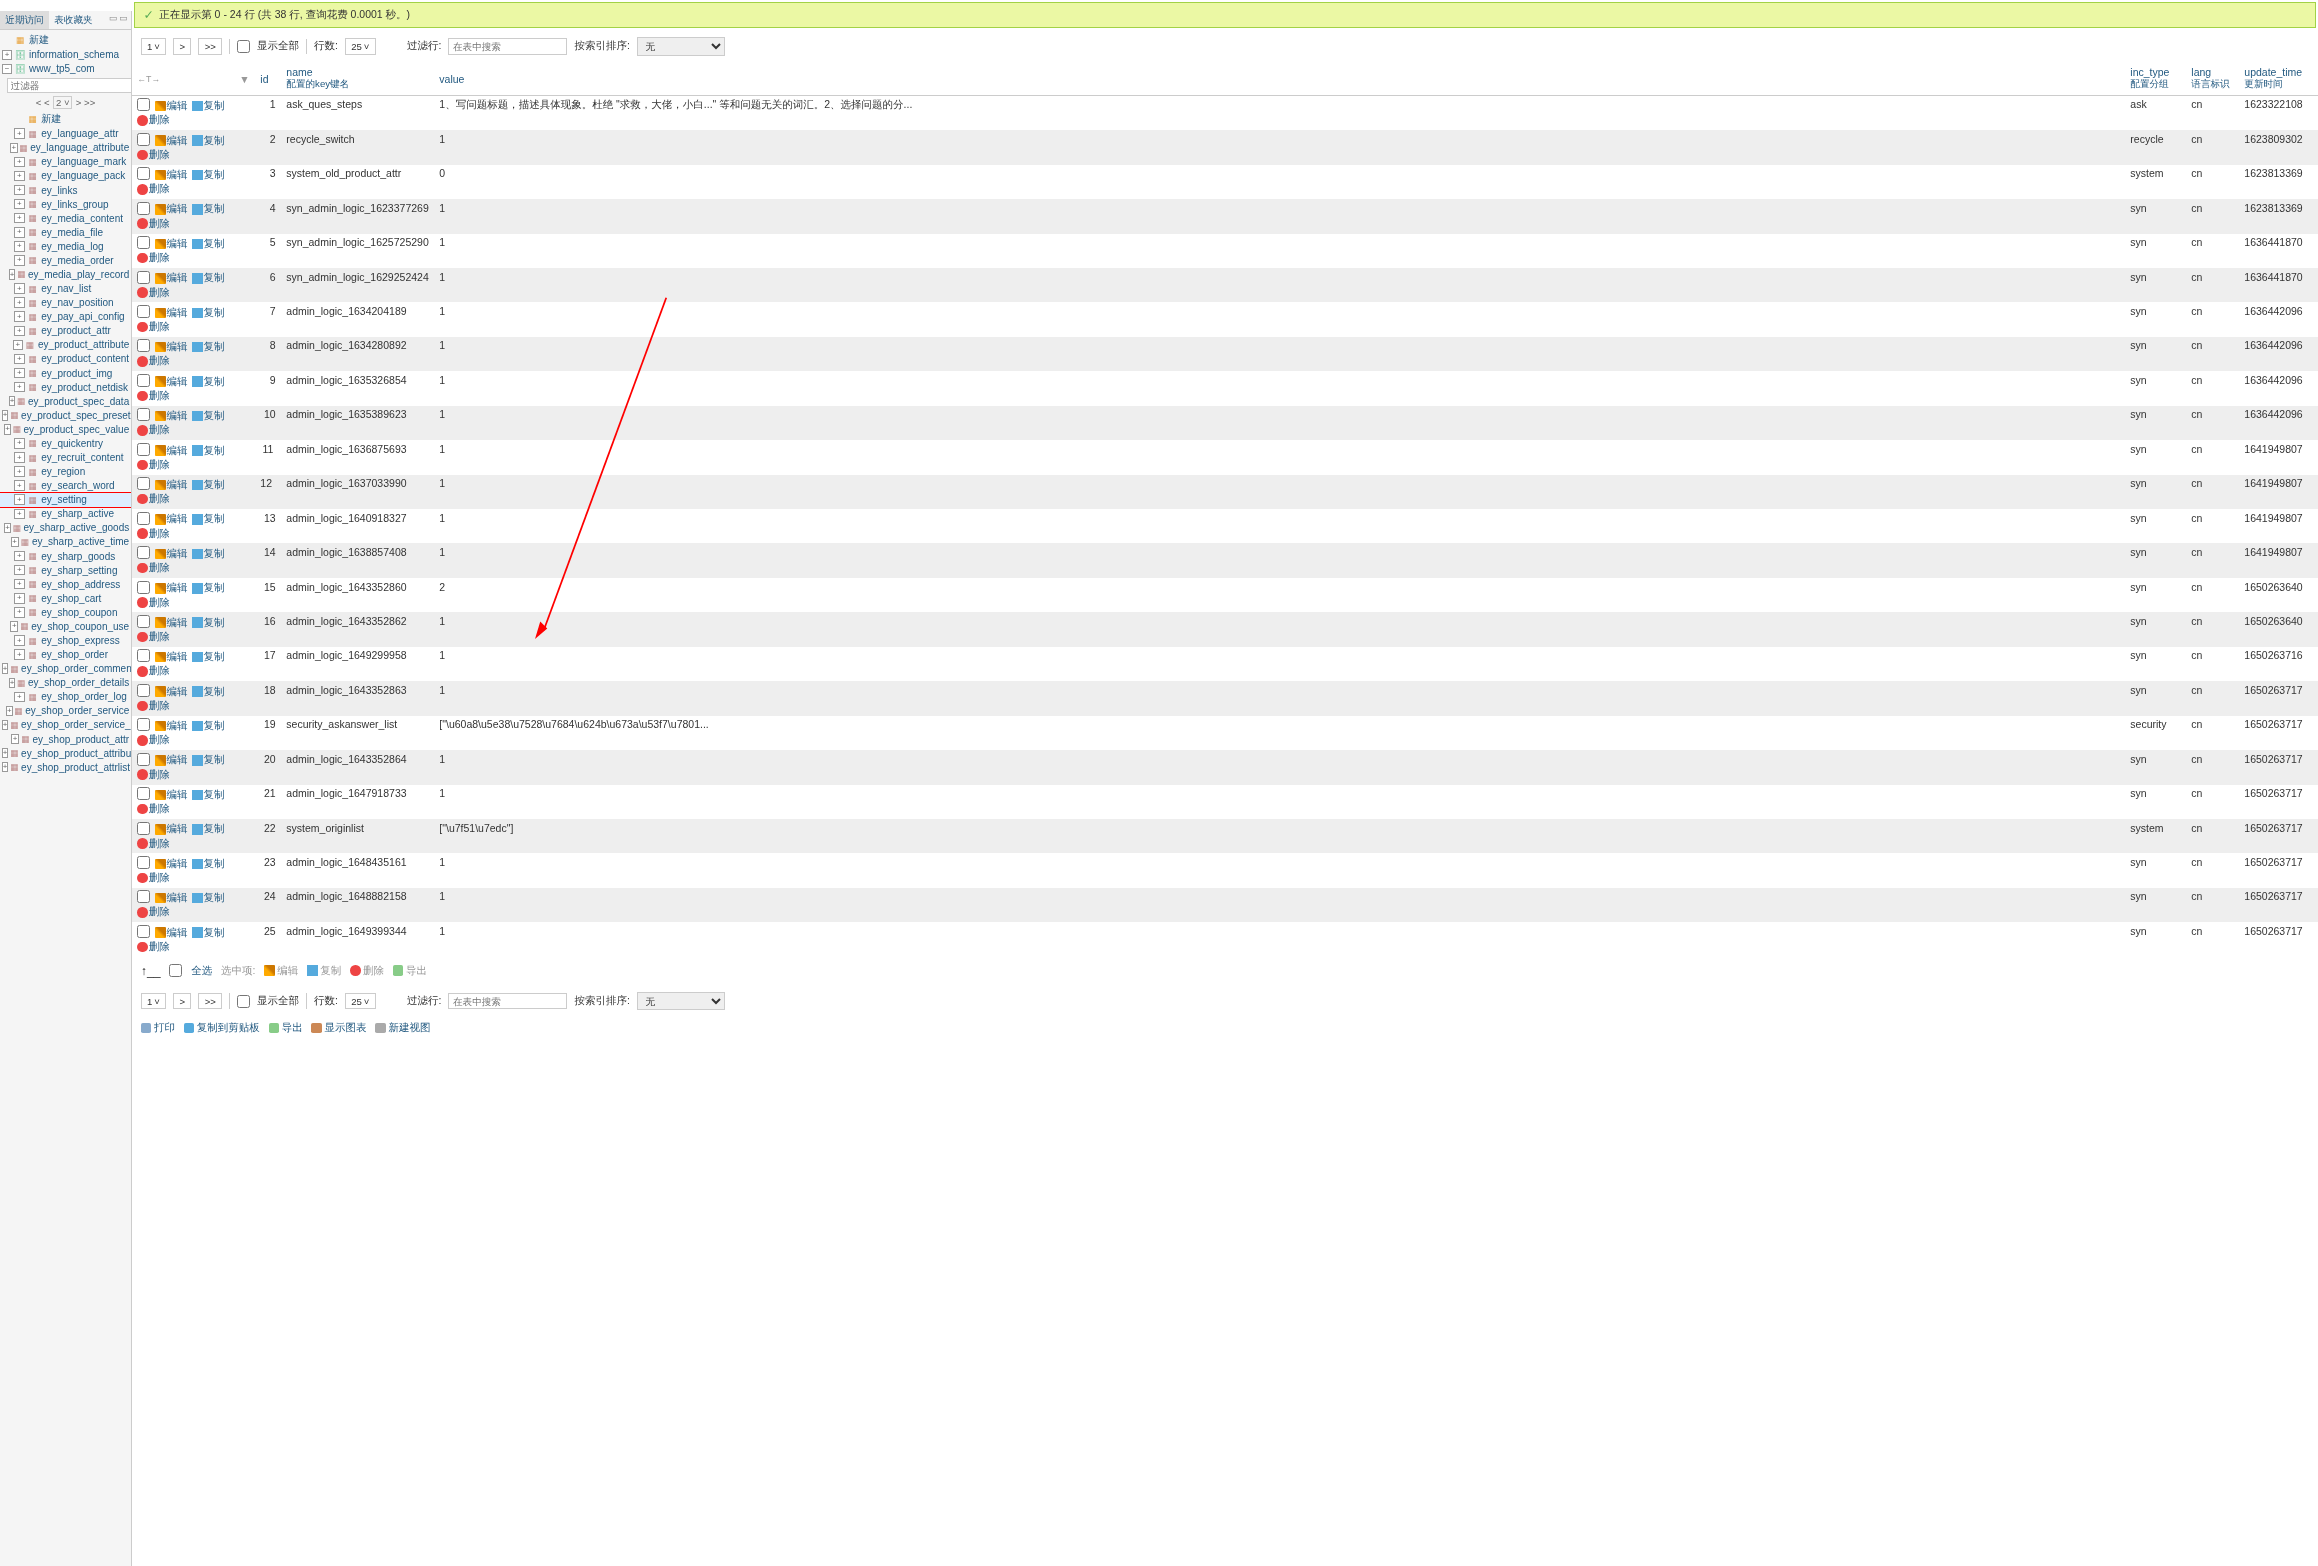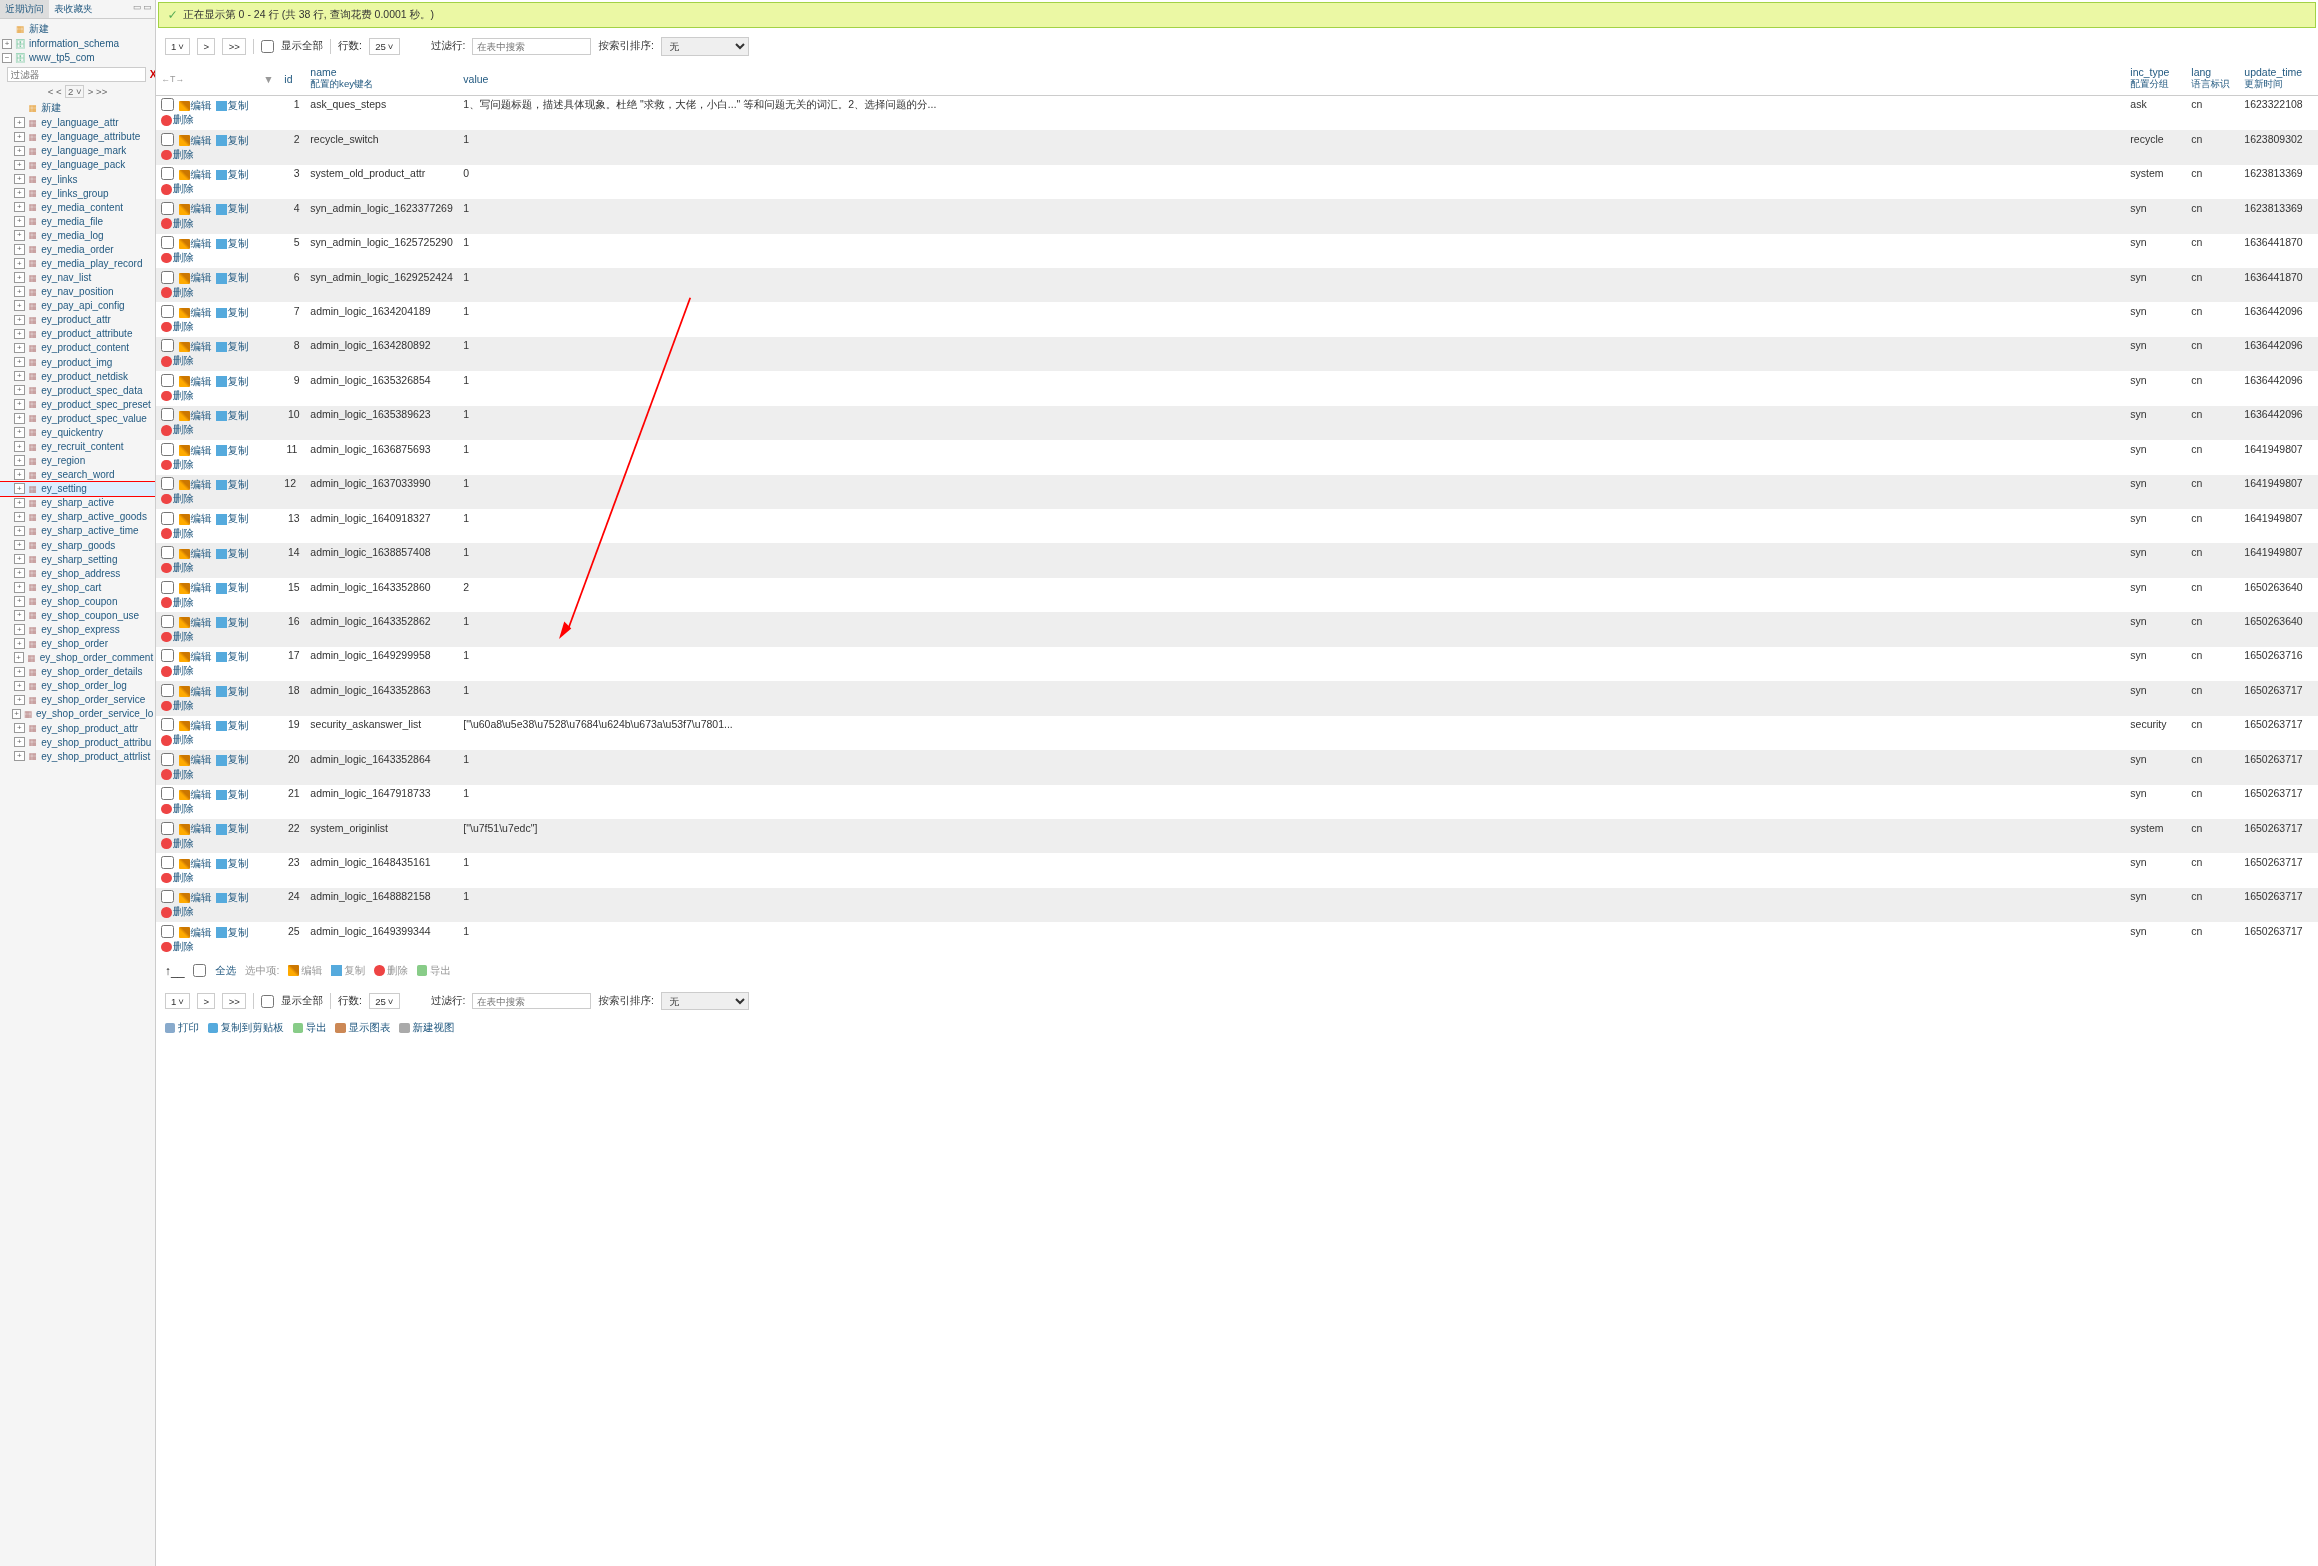--- a/index.html
+++ b/index.html
@@ -1,17 +1,17 @@
 <!DOCTYPE html>
 <html style="font-size:14px"><head>
 <meta charset="utf-8">
 <style>
 * { box-sizing: border-box; margin: 0; padding: 0; }
 body { font-family: "Microsoft YaHei", Arial, sans-serif; font-size: 10.5px; color: #333; background: #fff; display: flex; height: 100vh; overflow: hidden; }
-.sidebar { width: 156px; background: #f5f5f5; border-right: 0.9px solid #ccc; overflow-y: auto; flex-shrink: 0; }
+.sidebar { width: 132px; background: #f5f5f5; border-right: 0.9px solid #ccc; overflow-y: auto; flex-shrink: 0; margin-top: 11px; }
 .sidebar-tabs { display: flex; font-size: 9.6px; border-bottom: 0.9px solid #ccc; }
 .sidebar-tab { padding: 2.6px 5.3px; color: #235a81; cursor: pointer; }
 .sidebar-tab.active { background: #ddd; }
 .sidebar-tab-icons { margin-left: auto; padding: 1.8px 3.5px; display: flex; gap: 1.8px; }
 .tree { padding: 1.8px 0; }
 .tree-item { display: flex; align-items: center; padding: 0.9px 1.8px; cursor: pointer; white-space: nowrap; }
 .tree-item.selected { background: #ddeeff; outline: 0.9px solid red; }
 .tree-toggle { width: 10.5px; height: 10.5px; border: 0.9px solid #999; display: inline-flex; align-items: center; justify-content: center; font-size: 7.9px; line-height: 1; margin-right: 1.8px; background: #fff; color: #666; }
 .tree-spacer { width: 12.3px; display: inline-block; }
 .tree-icon { width: 12.3px; height: 12.3px; margin-right: 2.6px; display: inline-flex; align-items: center; justify-content: center; font-size: 8.8px; }

